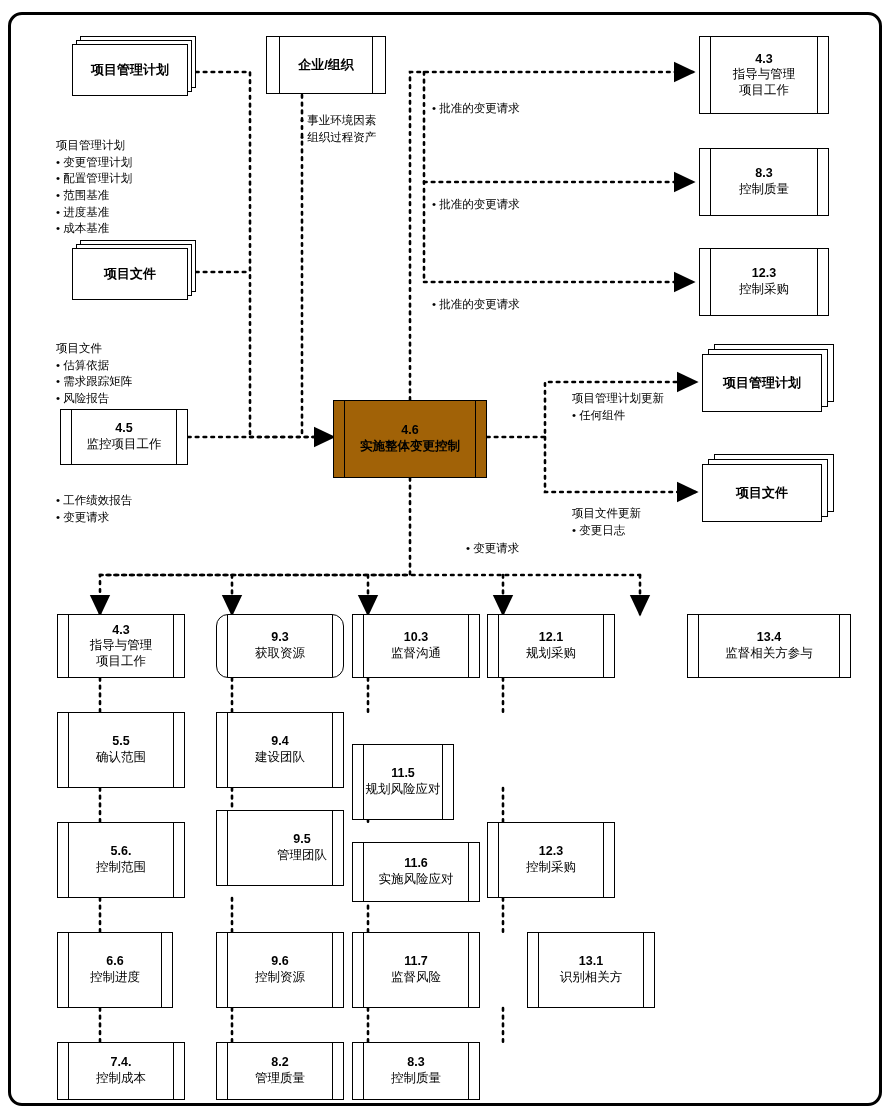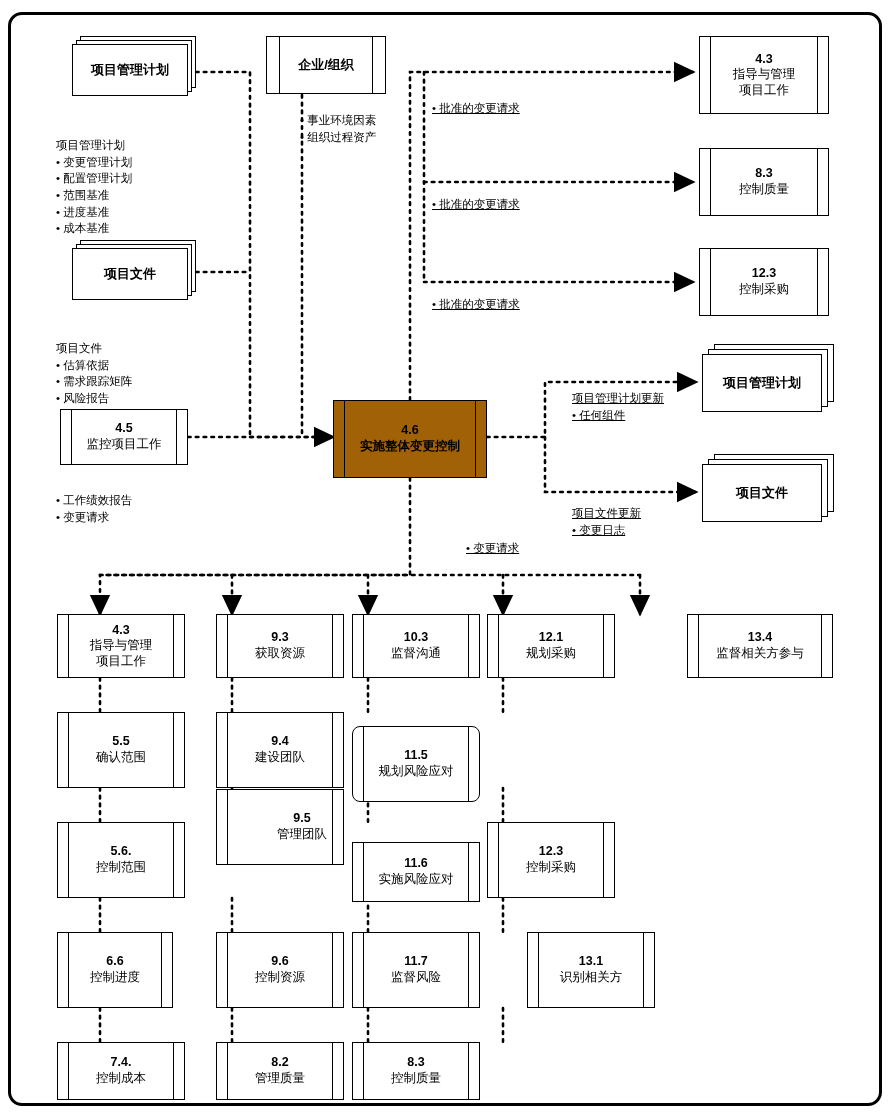--- a/index.html
+++ b/index.html
@@ -17,21 +17,21 @@
   .doc .sheet{position:absolute;box-sizing:border-box;border:1.6px solid #000;background:#fff;}
   .doc .label{position:absolute;inset:0;display:flex;align-items:center;justify-content:center;font-size:13px;font-weight:bold;color:#000;}
   .txt{position:absolute;font-size:11.5px;line-height:1.45;color:#000;white-space:pre;}
   .scroll{position:absolute;box-sizing:border-box;}
   .scroll .body{position:absolute;left:14px;right:14px;top:0;bottom:0;border-top:1.6px solid #000;border-bottom:1.6px solid #000;background:#fff;}
   .scroll .roll{position:absolute;top:0;bottom:0;width:14px;border:1.6px solid #000;background:#fff;box-sizing:border-box;}
   .scroll .roll.l{left:0;}
   .scroll .roll.r{right:0;}
   .scroll .label{position:absolute;inset:0;display:flex;align-items:center;justify-content:center;font-size:13px;font-weight:bold;}
   svg.lines{position:absolute;left:0;top:0;width:896px;height:1120px;pointer-events:none;}
-  .bullet{position:absolute;font-size:11.5px;line-height:1.45;white-space:pre;text-decoration:underline;}
+  .bullet{position:absolute;font-size:11.5px;line-height:1.45;white-space:pre;}
 </style>
 </head>
 <body>
 
 <div id="canvas">
   <div id="frame"></div>
 
   <svg class="lines">
     <defs>
       <marker id="arrow" markerWidth="9" markerHeight="9" refX="7.5" refY="4.5" orient="auto">
@@ -183,46 +183,46 @@
   </div>
   <div class="node stack" style="left:57px;top:932px;width:116px;height:76px;">
     <span class="num">6.6</span>
     <span>控制进度</span>
   </div>
   <div class="node stack" style="left:57px;top:1042px;width:128px;height:58px;">
     <span class="num">7.4.</span>
     <span>控制成本</span>
   </div>
 
-  <div class="node stack" style="left:216px;top:614px;width:128px;height:64px;">
+  <div class="node stack" style="left:216px;top:614px;width:128px;height:64px;border-radius:12px;">
     <span class="num">9.3</span>
     <span>获取资源</span>
   </div>
   <div class="node stack" style="left:216px;top:712px;width:128px;height:76px;">
     <span class="num">9.4</span>
     <span>建设团队</span>
   </div>
-  <div class="node stack" style="left:216px;top:789px;width:128px;height:76px;padding-left:44px;">
+  <div class="node stack" style="left:216px;top:810px;width:128px;height:76px;padding-left:44px;">
     <span class="num">9.5</span>
     <span>管理团队</span>
   </div>
   <div class="node stack" style="left:216px;top:932px;width:128px;height:76px;">
     <span class="num">9.6</span>
     <span>控制资源</span>
   </div>
   <div class="node stack" style="left:216px;top:1042px;width:128px;height:58px;">
     <span class="num">8.2</span>
     <span>管理质量</span>
   </div>
 
   <div class="node stack" style="left:352px;top:614px;width:128px;height:64px;">
     <span class="num">10.3</span>
     <span>监督沟通</span>
   </div>
-  <div class="node stack" style="left:352px;top:726px;width:128px;height:76px;border-radius:8px;">
+  <div class="node stack" style="left:352px;top:744px;width:102px;height:76px;">
     <span class="num">11.5</span>
     <span>规划风险应对</span>
   </div>
   <div class="node stack" style="left:352px;top:842px;width:128px;height:60px;justify-content:center;">
     <span class="num">11.6</span>
     <span>实施风险应对</span>
   </div>
   <div class="node stack" style="left:352px;top:932px;width:128px;height:76px;">
     <span class="num">11.7</span>
     <span>监督风险</span>
@@ -238,17 +238,17 @@
   </div>
   <div class="node stack" style="left:487px;top:822px;width:128px;height:76px;">
     <span class="num">12.3</span>
     <span>控制采购</span>
   </div>
   <div class="node stack" style="left:487px;top:932px;width:128px;height:76px;margin-left:40px;">
     <span class="num">13.1</span>
     <span>识别相关方</span>
   </div>
 
-  <div class="node stack" style="left:687px;top:614px;width:146px;height:64px;">
+  <div class="node stack" style="left:687px;top:614px;width:164px;height:64px;">
     <span class="num">13.4</span>
     <span>监督相关方参与</span>
   </div>
 </div>
 
 </body></html>

